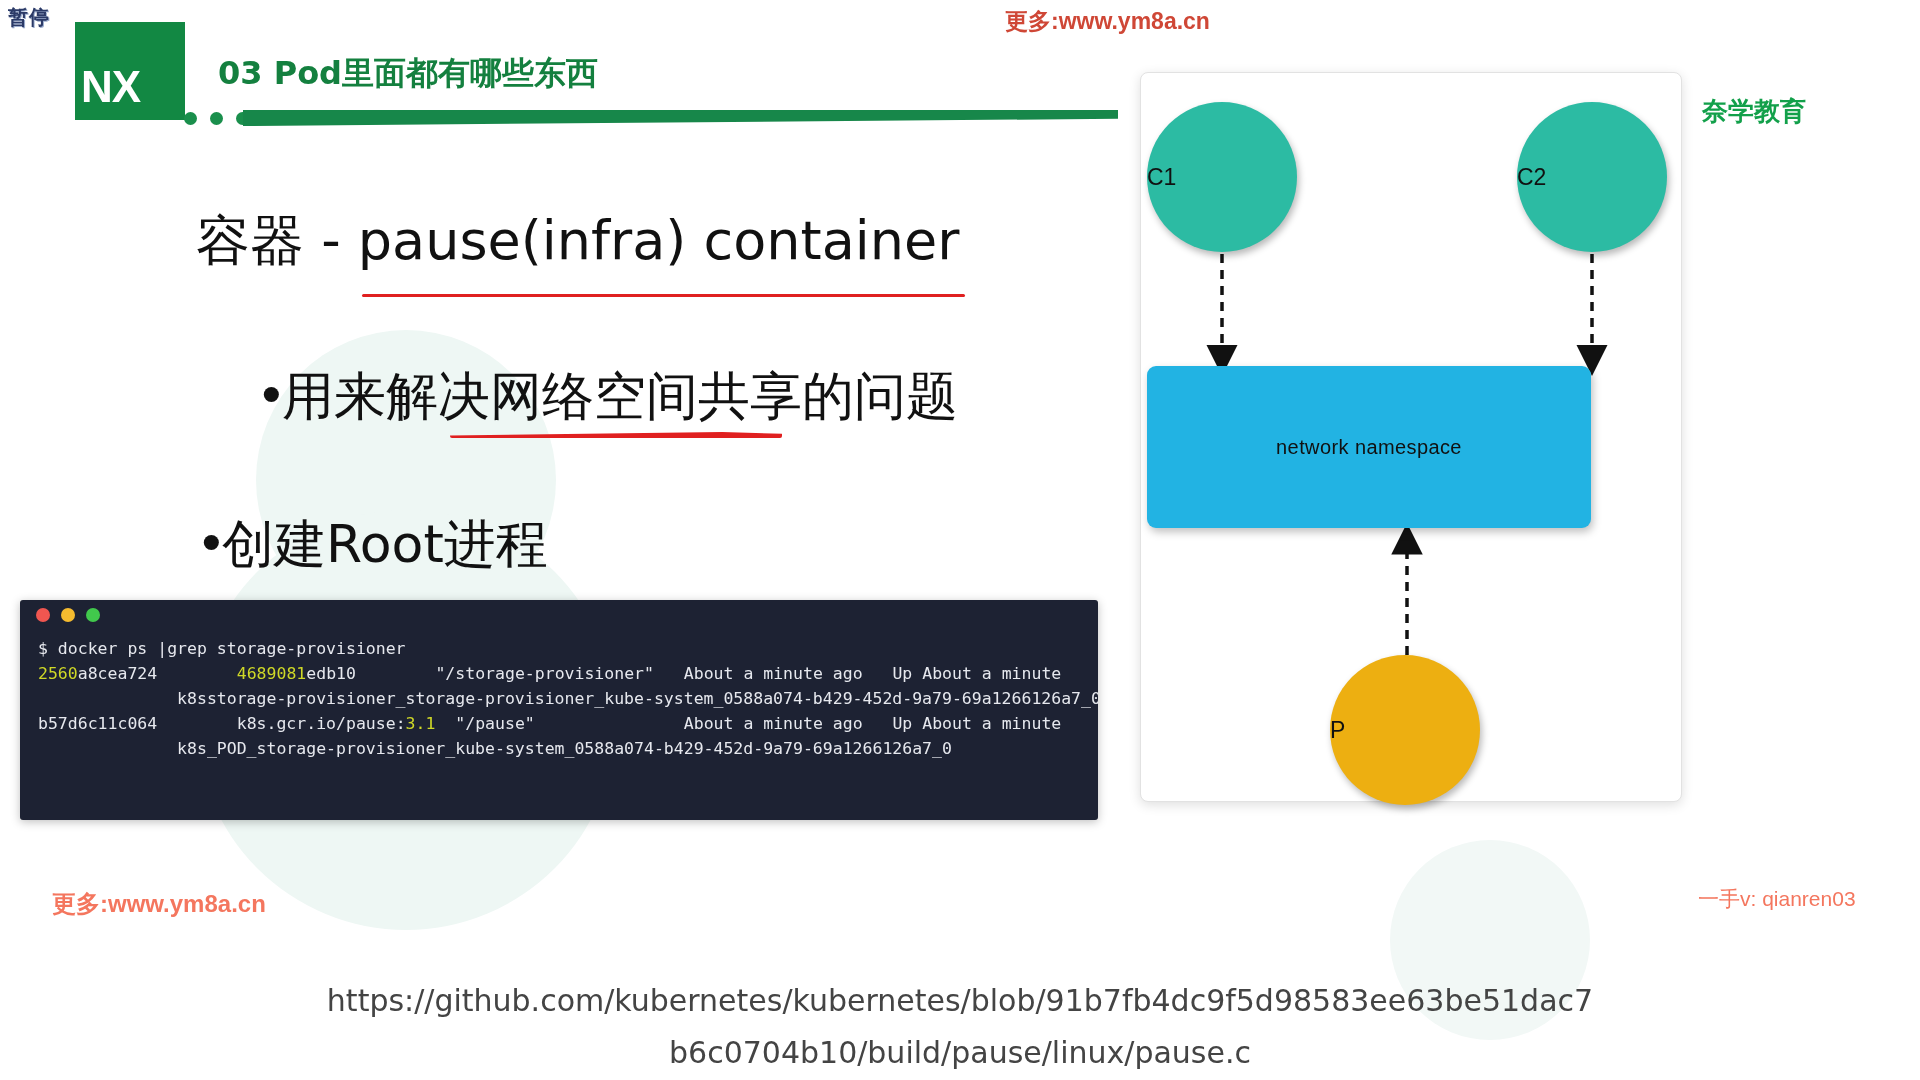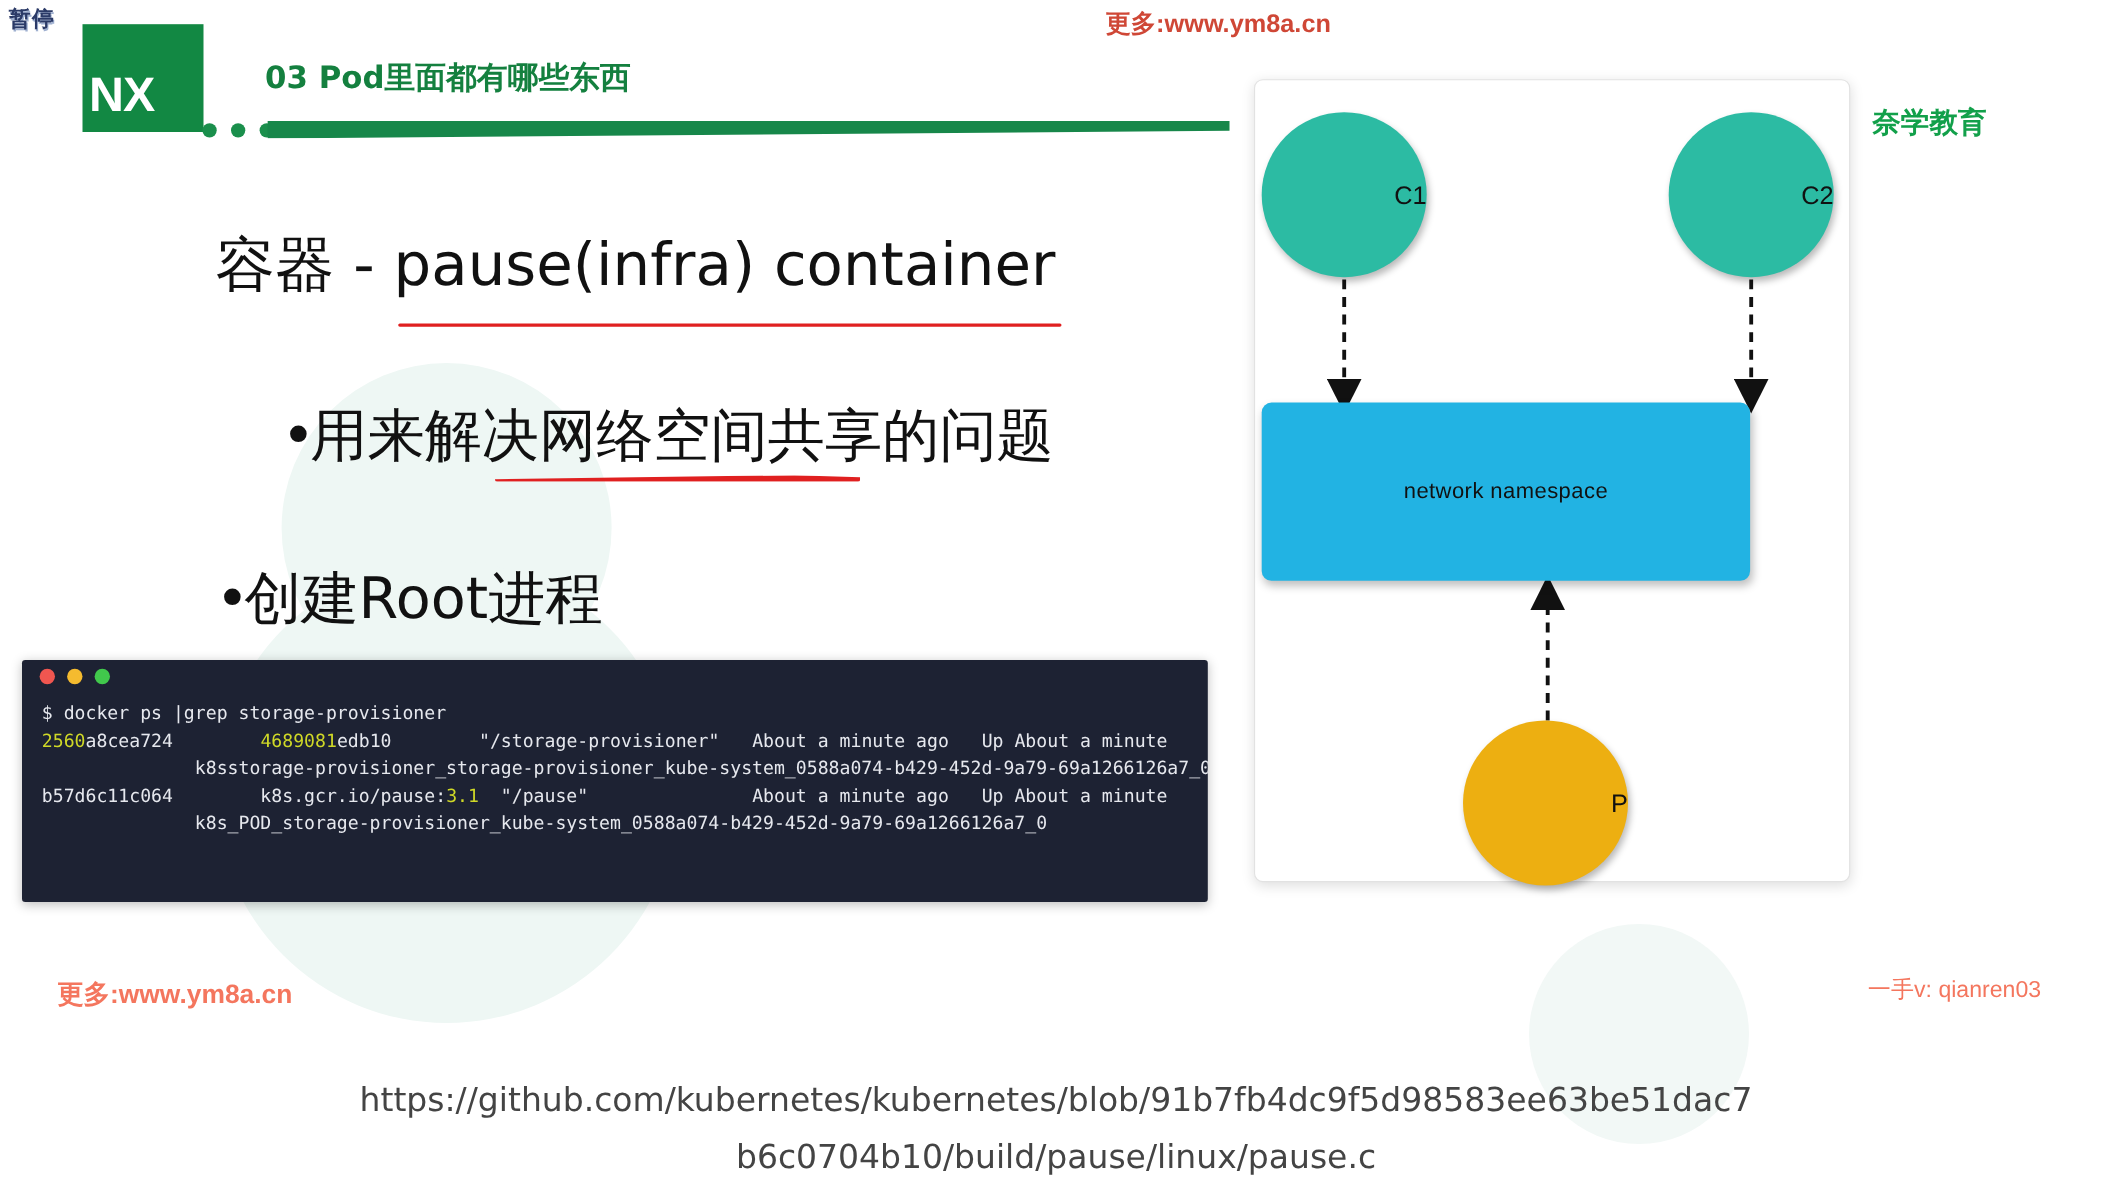--- a/index.html
+++ b/index.html
@@ -38,23 +38,23 @@
   }
   .dots{position:absolute;left:184px;top:112px;display:flex;gap:13px;align-items:center;}
   .dots i{display:block;width:13px;height:13px;border-radius:50%;background:#1a8f4c;}
   .header-rule{
     position:absolute;left:243px;top:110px;width:875px;height:16px;
     background:#17874a;
     clip-path:polygon(0 0,100% 0,100% 55%,0 100%);
   }
   .slide-title{
     position:absolute;left:218px;top:52px;
-    font-size:28px;font-weight:bold;color:#14803f;
-    font-family:"DejaVu Sans",sans-serif;
-    letter-spacing:0px;white-space:nowrap;margin-left:23px;
+    font-size:32px;font-weight:bold;color:#14803f;
+    font-family:"DejaVu Sans",sans-serif;
+    letter-spacing:0px;white-space:nowrap;
   }
 
   
   .wm{position:absolute;font-weight:bold;white-space:nowrap;}
   .wm-top{left:1005px;top:6px;color:#cf4736;font-size:23px;}
   .wm-brand{left:1702px;top:94px;color:#12a04a;font-size:26px;font-weight:bold;
             font-family:"DejaVu Sans",sans-serif;}
   .wm-bl{left:52px;top:888px;color:#f4765e;font-size:24px;}
   .wm-br{left:1698px;top:872px;color:#f4765e;font-size:21px;font-weight:normal;margin-top:13px;}
 
@@ -108,21 +108,21 @@
   }
 
   
   .diagram{
     position:absolute;left:1140px;top:72px;width:540px;height:728px;
     background:#ffffff;border:1px solid #e2e2e2;border-radius:8px;
     box-shadow:0 3px 12px rgba(0,0,0,.13);
   }
   .node-circle{
     position:absolute;border-radius:50%;
-    display:flex;align-items:center;justify-content:flex-end;
+    display:flex;align-items:center;justify-content:flex-start;
     font-size:23px;color:#111;
     box-shadow:2px 4px 7px rgba(0,0,0,.28);
     font-family:"Liberation Sans",sans-serif;
   }
   .c1{left:1147px;top:102px;width:150px;height:150px;background:#2cbba3;}
   .c2{left:1517px;top:102px;width:150px;height:150px;background:#2cbba3;}
   .pnode{left:1330px;top:655px;width:150px;height:150px;background:#edaf11;}
 
   .nsbox{
     position:absolute;left:1147px;top:366px;width:444px;height:162px;

